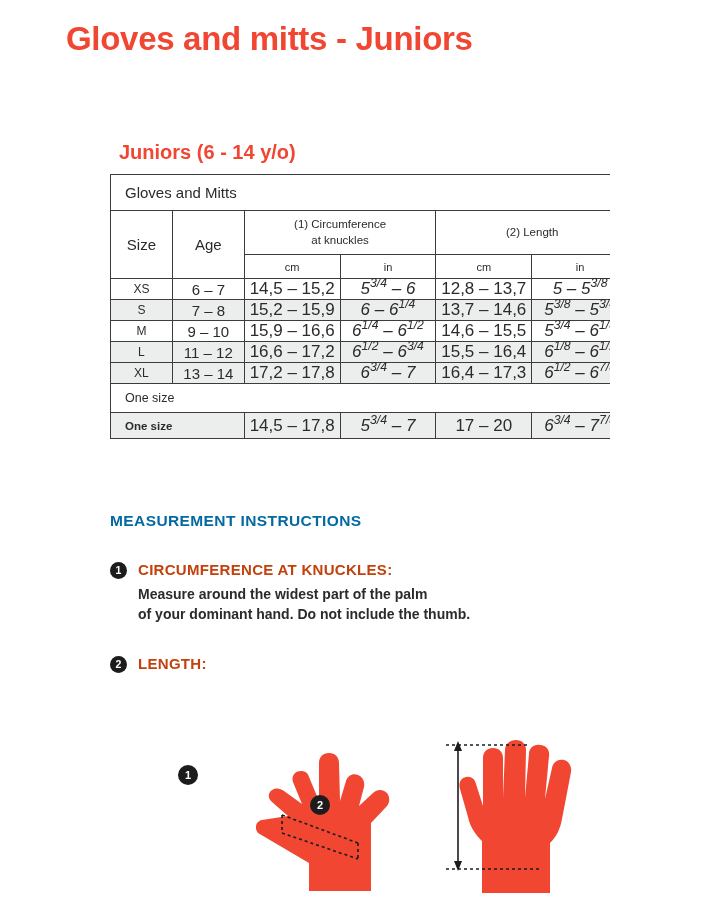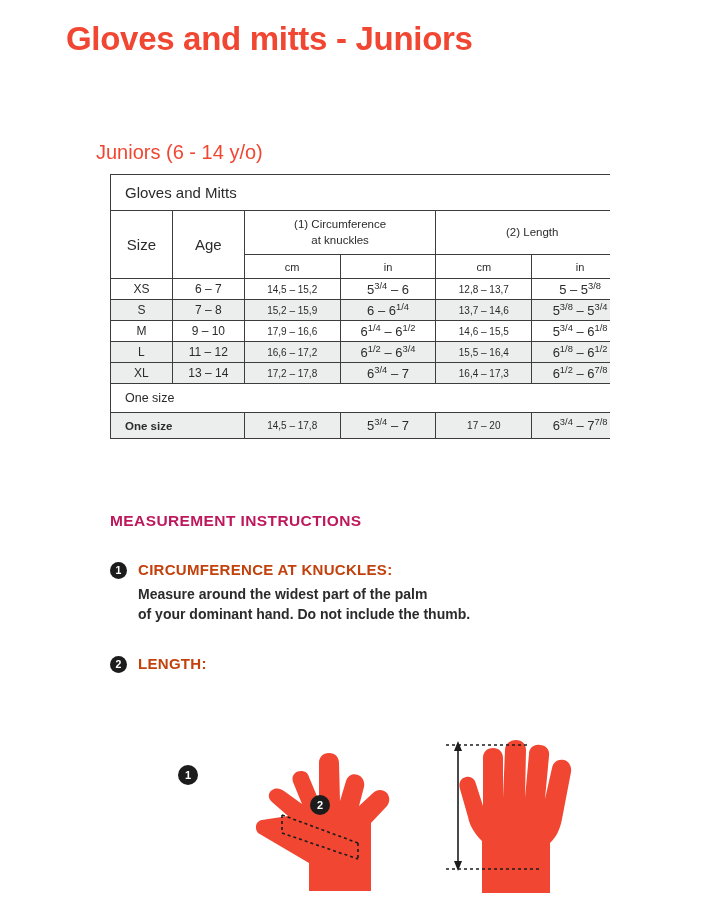--- a/index.html
+++ b/index.html
@@ -19,23 +19,23 @@
   .title {
     position: absolute;
     left: 66px; top: 20px;
     font-size: 33px;
     font-weight: bold;
     color: #f04632;
     letter-spacing: -0.3px;
   }
   .subtitle {
     position: absolute;
-    left: 96px; top: 141px;
+    left: 119px; top: 141px;
     font-size: 20px;
-    font-weight: normal;
+    font-weight: bold;
     color: #f04632;
   }
 
   
   .table-wrap {
     position: absolute;
     left: 110px; top: 174px;
     width: 519px;
   }
   table.sizes {
@@ -71,23 +71,23 @@
   }
   .sz-head {
     font-size: 15px;
     font-weight: bold;
   }
   td.row-lbl {
     font-size: 12px;
     font-weight: bold;
     height: 21px;
   }
-  td.age-cell { font-size: 12px; }
-  td.val { font-size: 10px; font-weight: bold; }
-  td.val-in { font-size: 13px; font-weight: bold; }
+  td.age-cell { font-size: 15px; }
+  td.val { font-size: 17px; font-weight: bold; }
+  td.val-in { font-size: 17px; font-weight: bold; font-style: italic; }
   tr.shade td { background: #eceded; }
   .onesize-lbl {
     text-align: left !important;
     padding: 7px 0 7px 14px !important;
     font-size: 12.5px;
     font-weight: bold;
     height: 28px;
   }
   tr.onesize-row td { background: #eceded; height: 26px; }
   tr.onesize-row td.os-name {
@@ -98,21 +98,21 @@
   }
   sup { font-size: 0.72em; vertical-align: super; line-height: 0; }
 
   
   .instr-title {
     position: absolute;
     left: 110px; top: 512px;
     font-size: 15.5px;
     font-weight: bold;
     letter-spacing: 0.4px;
-    color: #be185d;
+    color: #0369a1;
   }
   .step {
     position: absolute;
     left: 110px;
     width: 540px;
   }
   .step1 { top: 561px; }
   .step2 { top: 655px; }
   .bullet {
     position: absolute;
@@ -207,21 +207,21 @@
           <td class="age-cell">7 – 8</td>
           <td class="val">15,2 – 15,9</td>
           <td class="val-in"><span>6</span><sup></sup><span> – 6</span><sup>1/4</sup></td>
           <td class="val">13,7 – 14,6</td>
           <td class="val-in"><span>5</span><sup>3/8</sup><span> – 5</span><sup>3/4</sup></td>
         </tr>
 
         <tr>
           <td class="row-lbl">M</td>
           <td class="age-cell">9 – 10</td>
-          <td class="val">17,9 – 16,6</td>
+          <td class="val">15,9 – 16,6</td>
           <td class="val-in"><span>6</span><sup>1/4</sup><span> – 6</span><sup>1/2</sup></td>
           <td class="val">14,6 – 15,5</td>
           <td class="val-in"><span>5</span><sup>3/4</sup><span> – 6</span><sup>1/8</sup></td>
         </tr>
 
         <tr class="shade">
           <td class="row-lbl">L</td>
           <td class="age-cell">11 – 12</td>
           <td class="val">16,6 – 17,2</td>
           <td class="val-in"><span>6</span><sup>1/2</sup><span> – 6</span><sup>3/4</sup></td>

